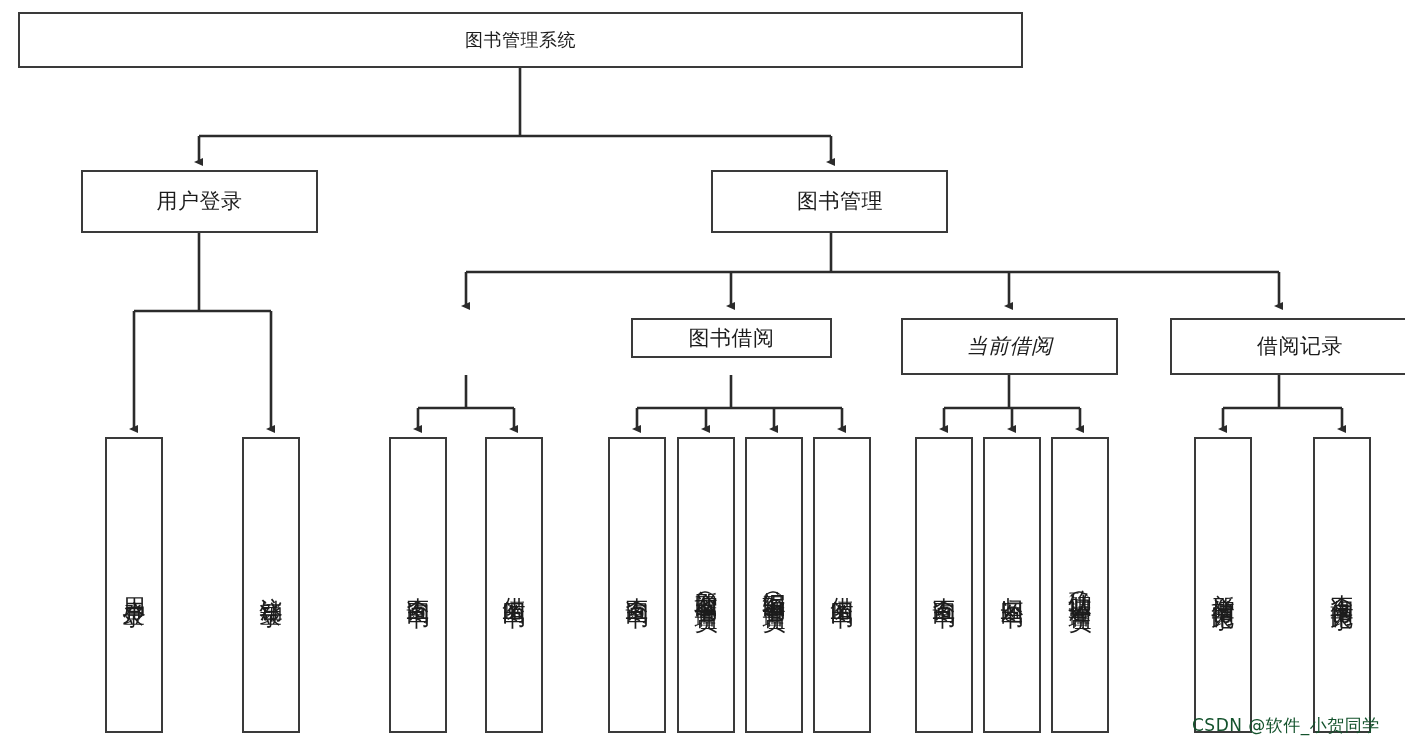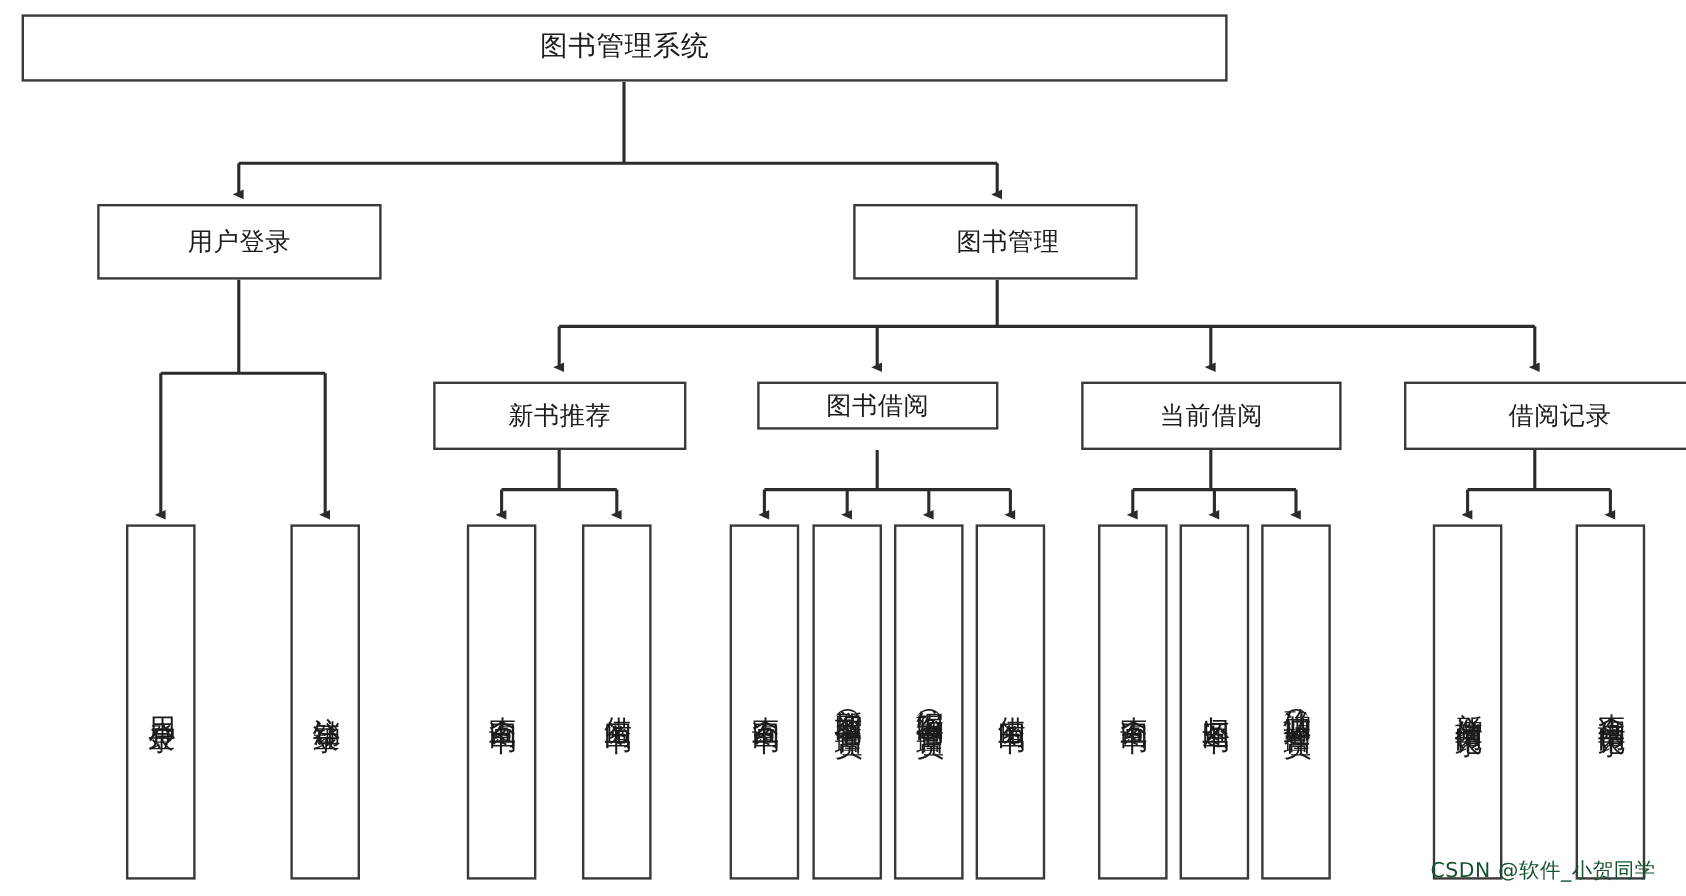--- a/index.html
+++ b/index.html
@@ -45,21 +45,21 @@
     writing-mode: horizontal-tb;
     font-size: 21px;
   }
   .node.vert .label {
     writing-mode: vertical-rl;
     text-orientation: upright;
     font-size: 23px;
     letter-spacing: 3px;
     white-space: nowrap;
   }
-  .node.root .label { font-size: 23px; }
+  .node.root .label { font-size: 18px; }
   #watermark {
     position: absolute;
     left: 1192px;
     top: 714px;
     font-size: 17px;
     color: #14532d;
     letter-spacing: 0.5px;
     white-space: nowrap;
     user-select: none;
   }
@@ -123,27 +123,24 @@
     <span class="label">图书管理系统</span>
   </div>
 
   <div class="node horiz" style="left:81px; top:170px; width:237px; height:63px;">
     <span class="label">用户登录</span>
   </div>
   <div class="node horiz" style="left:711px; top:170px; width:237px; height:63px;padding-left:21px;">
     <span class="label">图书管理</span>
   </div>
 
-  <div class="node horiz" style="left:361px; top:318px; width:211px; height:57px;">
-    <span class="label">新书推荐</span>
-  </div>
   <div class="node horiz" style="left:631px; top:318px; width:201px; height:40px;">
     <span class="label">图书借阅</span>
   </div>
-  <div class="node horiz" style="left:901px; top:318px; width:217px; height:57px;">
+  <div class="node horiz" style="left:901px; top:318px; width:217px; height:57px;font-style:italic;">
     <span class="label">当前借阅</span>
   </div>
   <div class="node horiz" style="left:1170px; top:318px; width:260px; height:57px;">
     <span class="label">借阅记录</span>
   </div>
 
   <div class="node vert" style="left:105px; top:437px; width:58px; height:296px;">
     <span class="label">用户登录</span>
   </div>
   <div class="node vert" style="left:242px; top:437px; width:58px; height:296px;">

